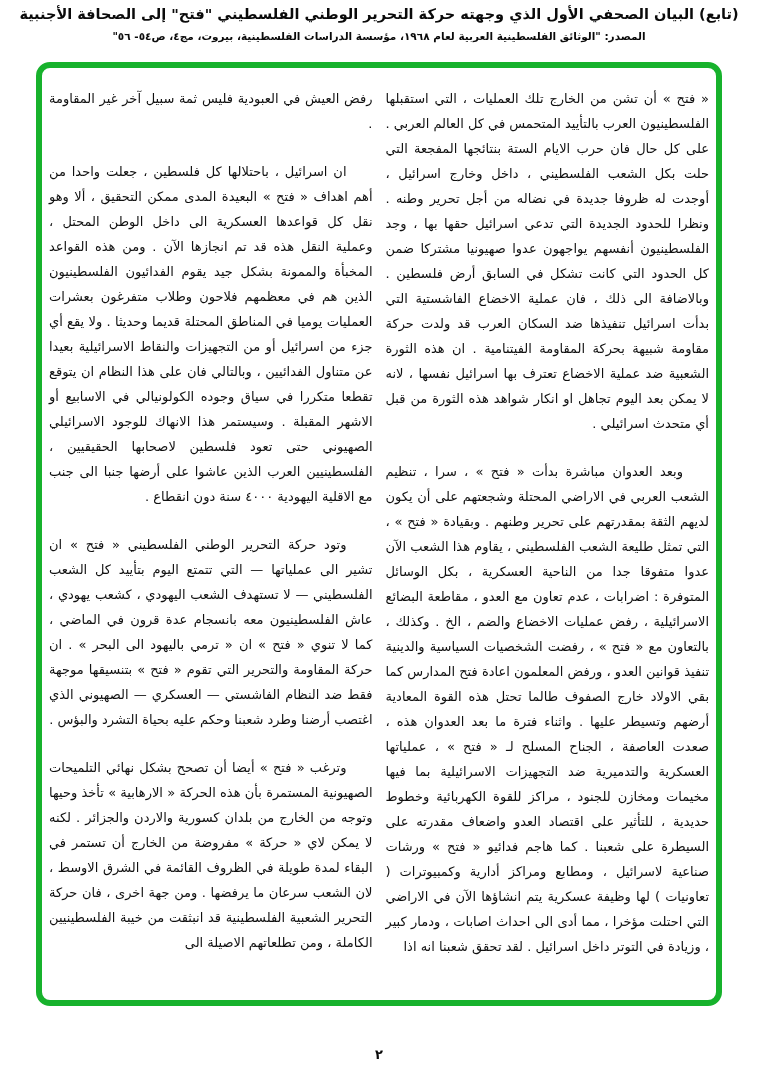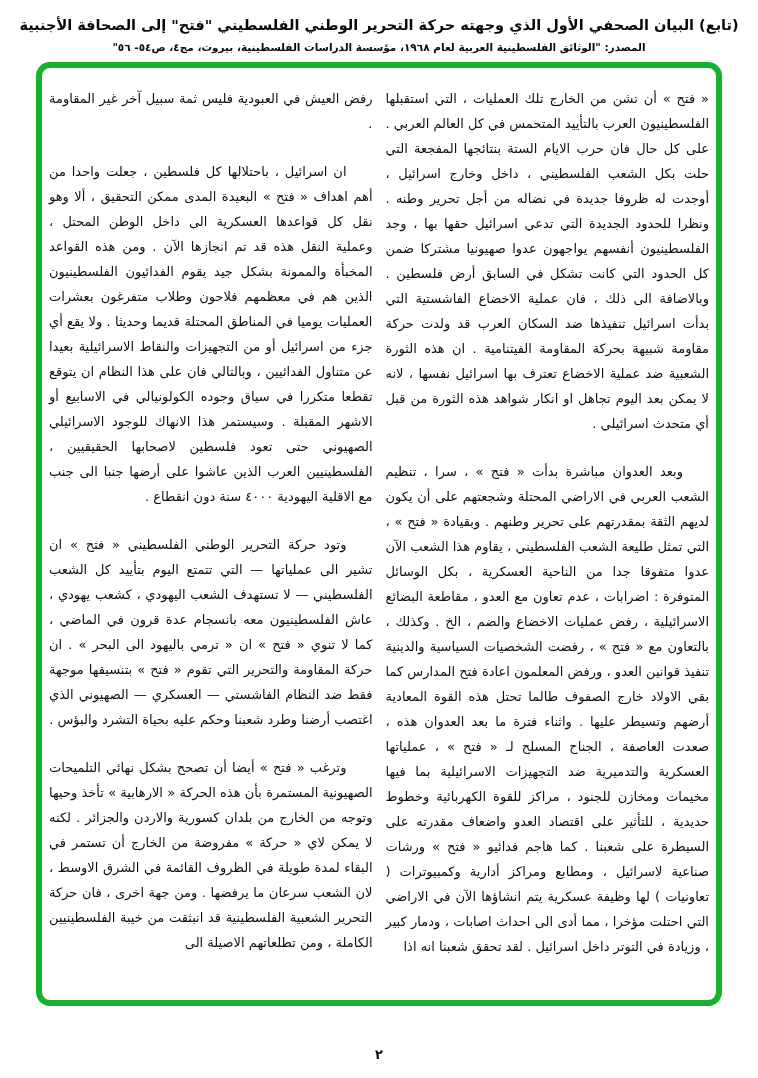--- a/index.html
+++ b/index.html
@@ -7,21 +7,21 @@
   body {
     background: #ffffff;
     font-family: "DejaVu Sans", sans-serif;
     position: relative;
     overflow: hidden;
     color: #0a0a0a;
   }
   .header {
     direction: rtl;
     text-align: center;
-    padding-top: 14px;
+    padding-top: 3px;
   }
   .title {
     font-size: 14.5px;
     font-weight: bold;
     letter-spacing: 0;
     line-height: 22px;
   }
   .source {
     font-size: 10.5px;
     font-weight: bold;

